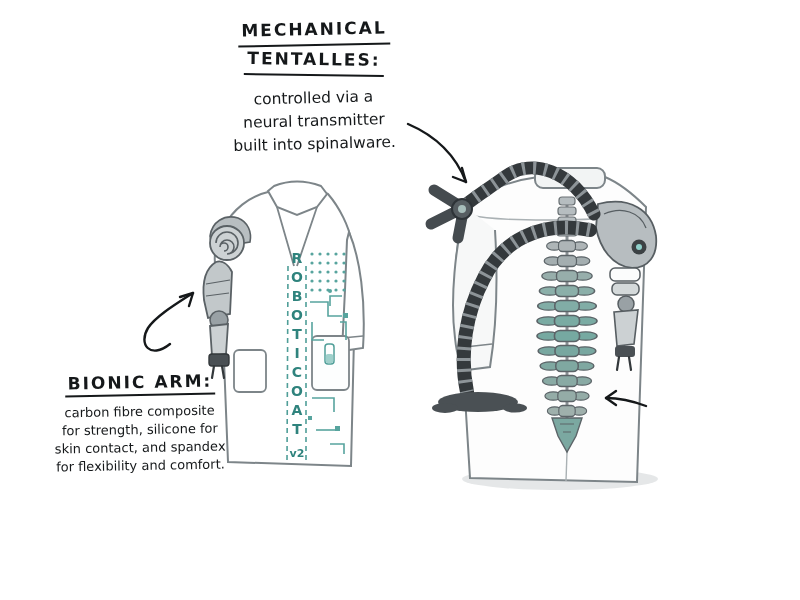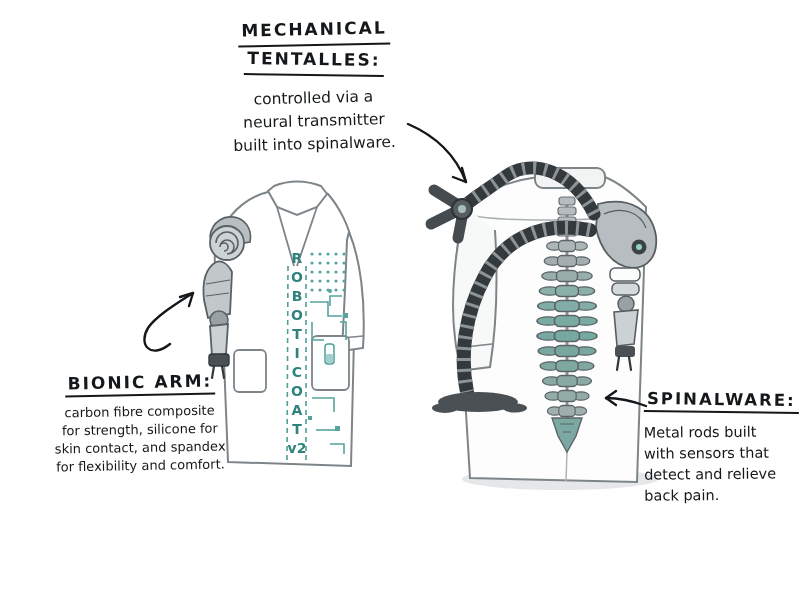--- a/index.html
+++ b/index.html
@@ -38,21 +38,21 @@
   .ann-spinal .body { margin-top:9px; font-size:14.5px; line-height:21px; transform:rotate(-0.5deg); }
 
   .coat-label {
     position:absolute; left:287px; top:249px; width:20px;
     text-align:center;
     color:#2f837d;
     font-weight:bold;
     font-size:14px;
   }
   .stacked-letter { display:block; line-height:19px; text-align:center; }
-  .coat-version { display:block; font-size:14px; margin-top:1px; color:#2f837d; font-weight:bold; }
+  .coat-version { display:block; font-size:11px; margin-top:8px; color:#2f837d; font-weight:bold; }
 </style>
 </head>
 <body>
 
 <div class="stage">
 
   <svg class="illustration" width="800" height="600" viewBox="0 0 800 600">
     <defs>
       <g id="vert" stroke="#5c6468" stroke-width="1.3" fill="currentColor">
         <ellipse cx="-15" cy="0" rx="9" ry="4.2"></ellipse>
@@ -234,30 +234,19 @@
       <span class="heading-line">BIONIC ARM:</span>
     </div>
     <div class="body">
       <div>carbon fibre composite</div>
       <div>for strength, silicone for</div>
       <div>skin contact, and spandex</div>
       <div>for flexibility and comfort.</div>
     </div>
   </div>
 
-  <div class="ann ann-spinal">
-    <div class="tilt-r">
-      <span class="heading-line">SPINALWARE:</span>
-    </div>
-    <div class="body">
-      <div>Metal rods built</div>
-      <div>with sensors that</div>
-      <div>detect and relieve</div>
-      <div>back pain.</div>
-    </div>
-  </div>
 
   <div class="coat-label">
     <span><span class="stacked-letter">R</span><span class="stacked-letter">O</span><span class="stacked-letter">B</span><span class="stacked-letter">O</span><span class="stacked-letter">T</span><span class="stacked-letter">I</span><span class="stacked-letter">C</span><span class="stacked-letter">O</span><span class="stacked-letter">A</span><span class="stacked-letter">T</span></span>
     <span class="coat-version">v2</span>
   </div>
 
 </div>
 
 </body></html>

